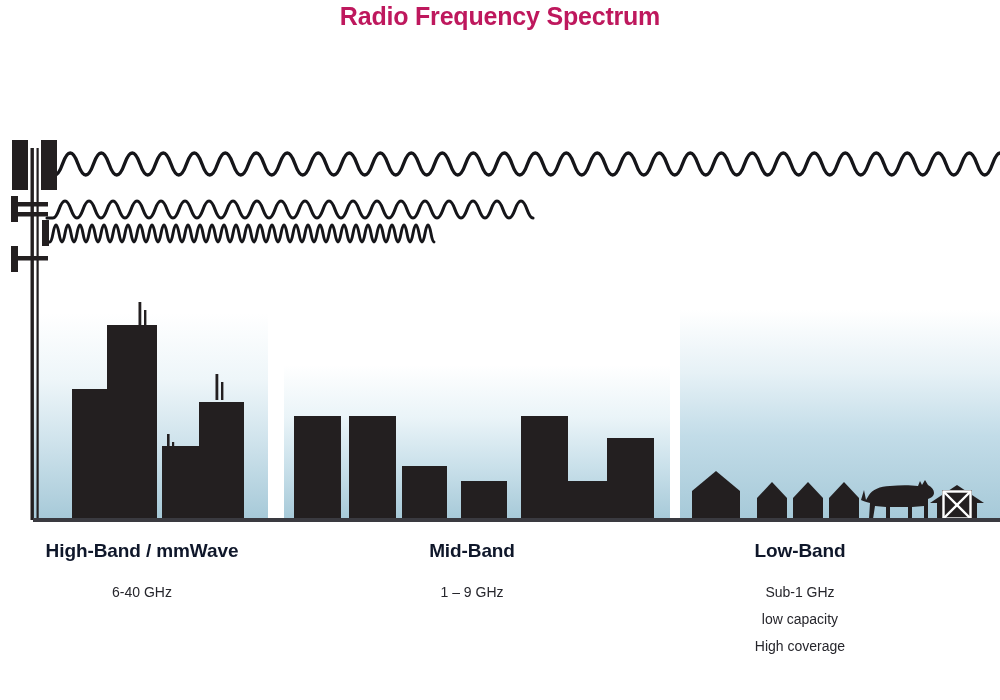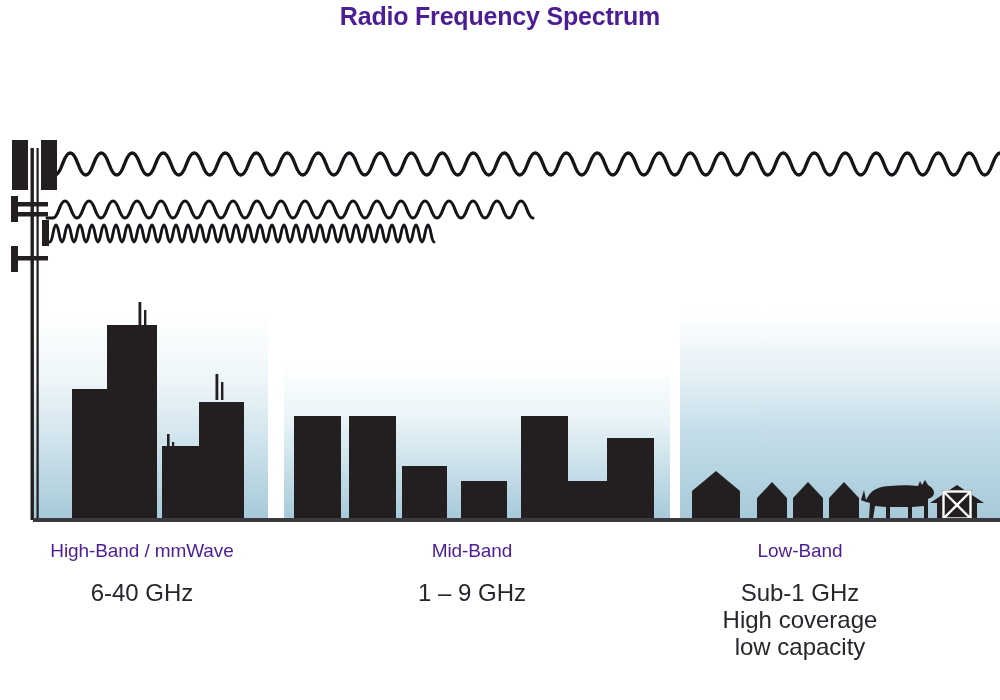--- a/index.html
+++ b/index.html
@@ -24,21 +24,21 @@
   }
   .title {
     position: absolute;
     left: 0;
     top: 2px;
     width: 1000px;
     text-align: center;
     font-size: 25px;
     font-weight: bold;
     letter-spacing: -0.2px;
-    color: #4c1d95;
+    color: #be185d;
   }
   .scene {
     position: absolute;
     left: 0;
     top: 118px;
     width: 1000px;
     height: 412px;
   }
   .captions {
     position: absolute;
@@ -47,30 +47,30 @@
     width: 1000px;
     height: 160px;
   }
   .caption-col {
     position: absolute;
     top: 0;
     text-align: center;
   }
   .caption-col .band-name {
     font-size: 19px;
-    font-weight: normal;
-    color: #4c1d95;
+    font-weight: bold;
+    color: #0f172a;
     letter-spacing: -0.1px;
     white-space: nowrap;
   }
   .caption-col .band-lines {
     margin-top: 17px;
   }
   .caption-col .band-line {
-    font-size: 24px;
+    font-size: 14px;
     font-weight: normal;
     color: #26262c;
     line-height: 27px;
     white-space: nowrap;
   }
   .col-high { left: 0px;   width: 284px; }
   .col-mid  { left: 312px; width: 320px; }
   .col-low  { left: 635px; width: 330px; }
 </style>
 </head>
@@ -297,19 +297,19 @@
       <div class="band-name">Mid-Band</div>
       <div class="band-lines">
         <div class="band-line">1 – 9 GHz</div>
       </div>
     </div>
 
     <div class="caption-col col-low">
       <div class="band-name">Low-Band</div>
       <div class="band-lines">
         <div class="band-line">Sub-1 GHz</div>
+        <div class="band-line">low capacity</div>
         <div class="band-line">High coverage</div>
-        <div class="band-line">low capacity</div>
       </div>
     </div>
 
   </div>
 </div>
 
 </body></html>

